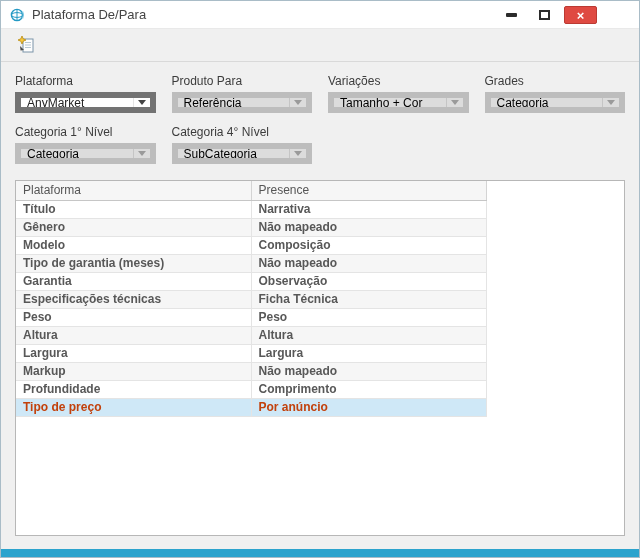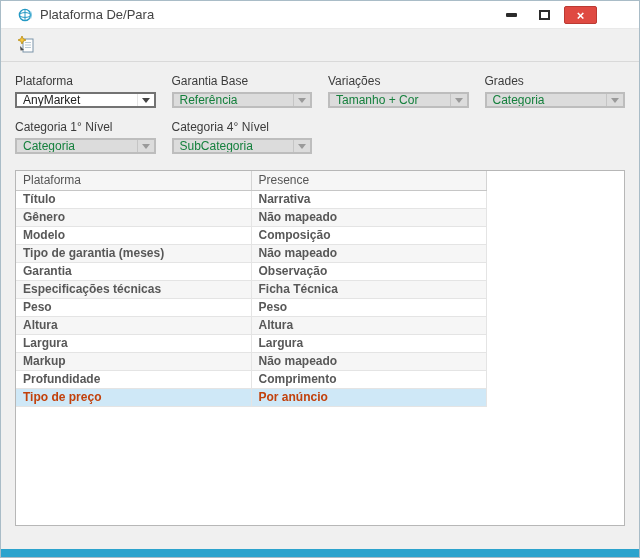--- a/index.html
+++ b/index.html
@@ -8,21 +8,21 @@
     position:relative; width:640px; height:558px;
     background:var(--window-bg, #f0f0f0);
     border:1px solid #a9bcc7;
     overflow:hidden;
     cursor:default;
     font-size:12px; color:#3c3c3c;
   }
   
   .titlebar {
     height:28px; background:var(--titlebar-bg, #ffffff);
-    display:flex; align-items:center; padding-left:16px;
+    display:flex; align-items:center; padding-left:8px;
     border-bottom:1px solid #e9e9e9;
     position:relative;
   }
   .title-icon { width:16px; height:16px; margin-right:7px; flex:0 0 auto; }
   .title-text { font-size:13px; color:#444; }
   .win-controls { position:absolute; top:5px; right:42px; display:flex; gap:7px; align-items:center; }
   .win-btn {
     width:26px; height:18px; border:none; background:transparent;
     display:flex; align-items:center; justify-content:center; cursor:pointer;
   }
@@ -42,31 +42,31 @@
   .separator { height:0; border-top:1px solid #d9d9d9; }
   
   .form-grid {
     display:grid; grid-template-columns:repeat(4, 1fr);
     column-gap:16px; row-gap:12px;
     padding:12px 14px 0 14px;
   }
   .field {}
   .field .lbl { display:block; margin-bottom:4px; color:#3c3c3c; }
   .combo {
-    height:16px; display:flex; align-items:stretch;
-    border:2px solid #737373; background:#fff;
+    height:21px; display:flex; align-items:stretch;
+    border:6px solid #737373; background:#fff;
   }
   .combo .val { flex:1; display:flex; align-items:center; padding-left:6px; color:#222; overflow:hidden; white-space:nowrap; }
   .combo .arrow { width:17px; display:flex; align-items:center; justify-content:center; border-left:1px solid rgba(0,0,0,0.10); }
   .combo .arrow::after {
     content:""; display:block;
     border-left:4px solid transparent; border-right:4px solid transparent; border-top:5px solid #444;
   }
   .combo.disabled { background:var(--disabled-bg, #dcdcdc); border-color:#bdbdbd; }
-  .combo.disabled .val { color:#15803d;text-align:right; }
+  .combo.disabled .val { color:#000000;text-align:right; }
   .combo.disabled .arrow::after { border-top-color:#9a9a9a; }
   
   .grid-box {
     margin:16px 14px 0 14px; height:356px;
     background:#fff; border:1px solid #b7b7b7; overflow:hidden;
   }
   table.mapping { border-collapse:collapse; table-layout:fixed; width:470px; }
   table.mapping th, table.mapping td {
     width:235px; height:18px; padding:1px 7px;
     text-align:left; font-weight:normal; font-size:12px;
@@ -135,21 +135,21 @@
 
     <div class="field">
       <span class="lbl">Plataforma</span>
       <div class="combo">
         <span class="val">AnyMarket</span>
         <span class="arrow"></span>
       </div>
     </div>
 
     <div class="field">
-      <span class="lbl">Garantia Base</span>
+      <span class="lbl">Produto Para</span>
       <div class="combo disabled">
         <span class="val">Referência</span>
         <span class="arrow"></span>
       </div>
     </div>
 
     <div class="field">
       <span class="lbl">Variações</span>
       <div class="combo disabled">
         <span class="val">Tamanho + Cor</span>

